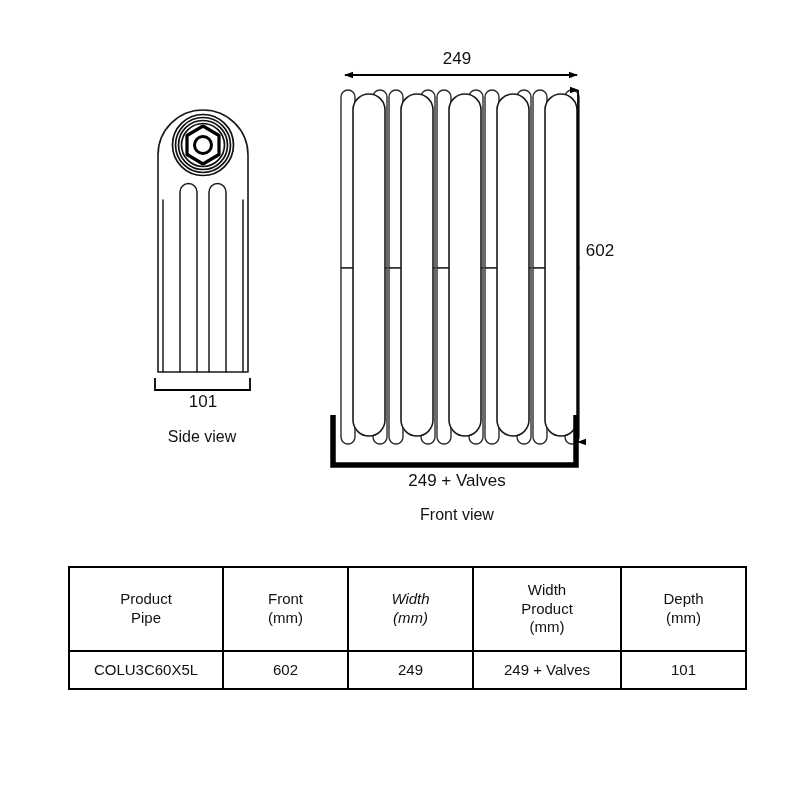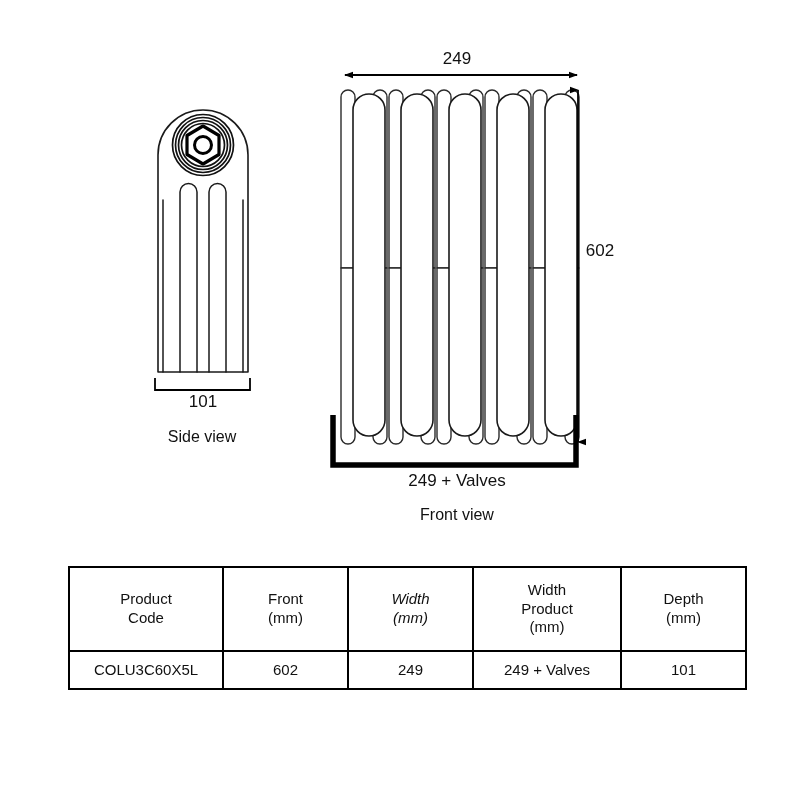--- a/index.html
+++ b/index.html
@@ -254,21 +254,21 @@
       <text class="view-label" x="457" y="516">Front view</text>
     </g>
   </svg>
 
   <div id="spec-table-wrap">
     <table class="spec-table">
       <thead>
         <tr>
           <th class="col-code">
             <span>Product</span>
-            <span class="th-unit">Code</span>
+            <span class="th-unit">Pipe</span>
           </th>
           <th class="col-height">
             <span>Front</span>
             <span class="th-unit">(mm)</span>
           </th>
           <th class="col-width">
             <span>Width</span>
             <span class="th-unit">(mm)</span>
           </th>
           <th class="col-pipe">

